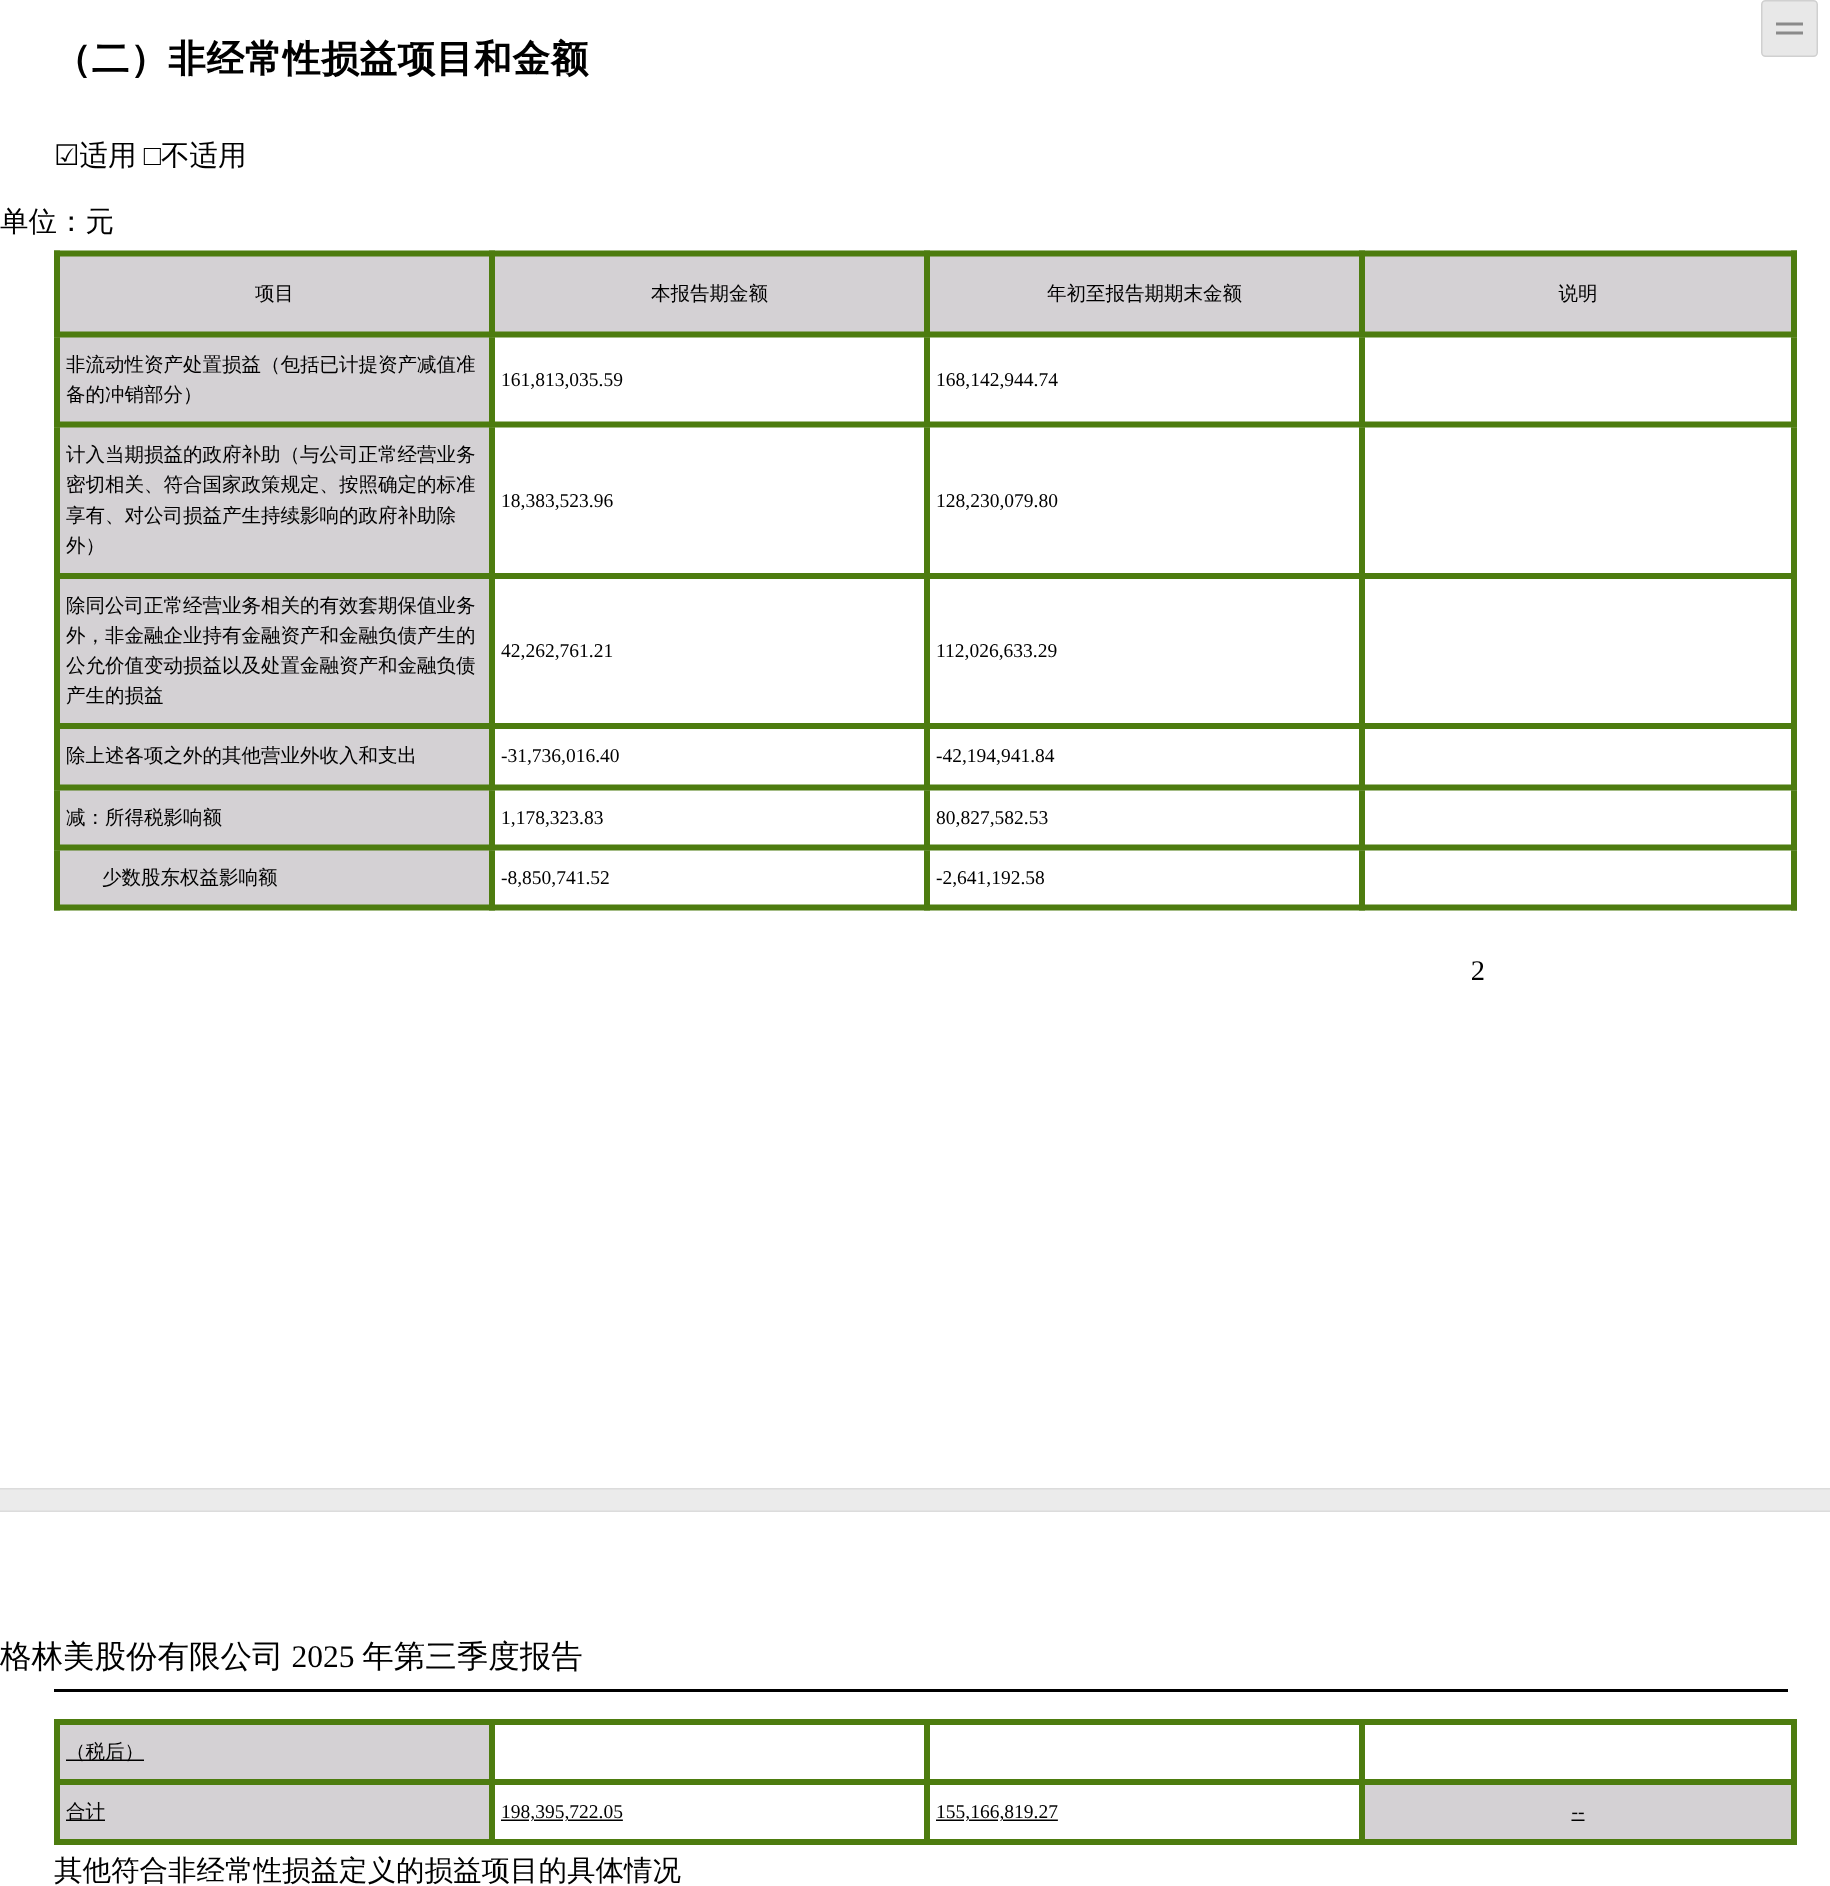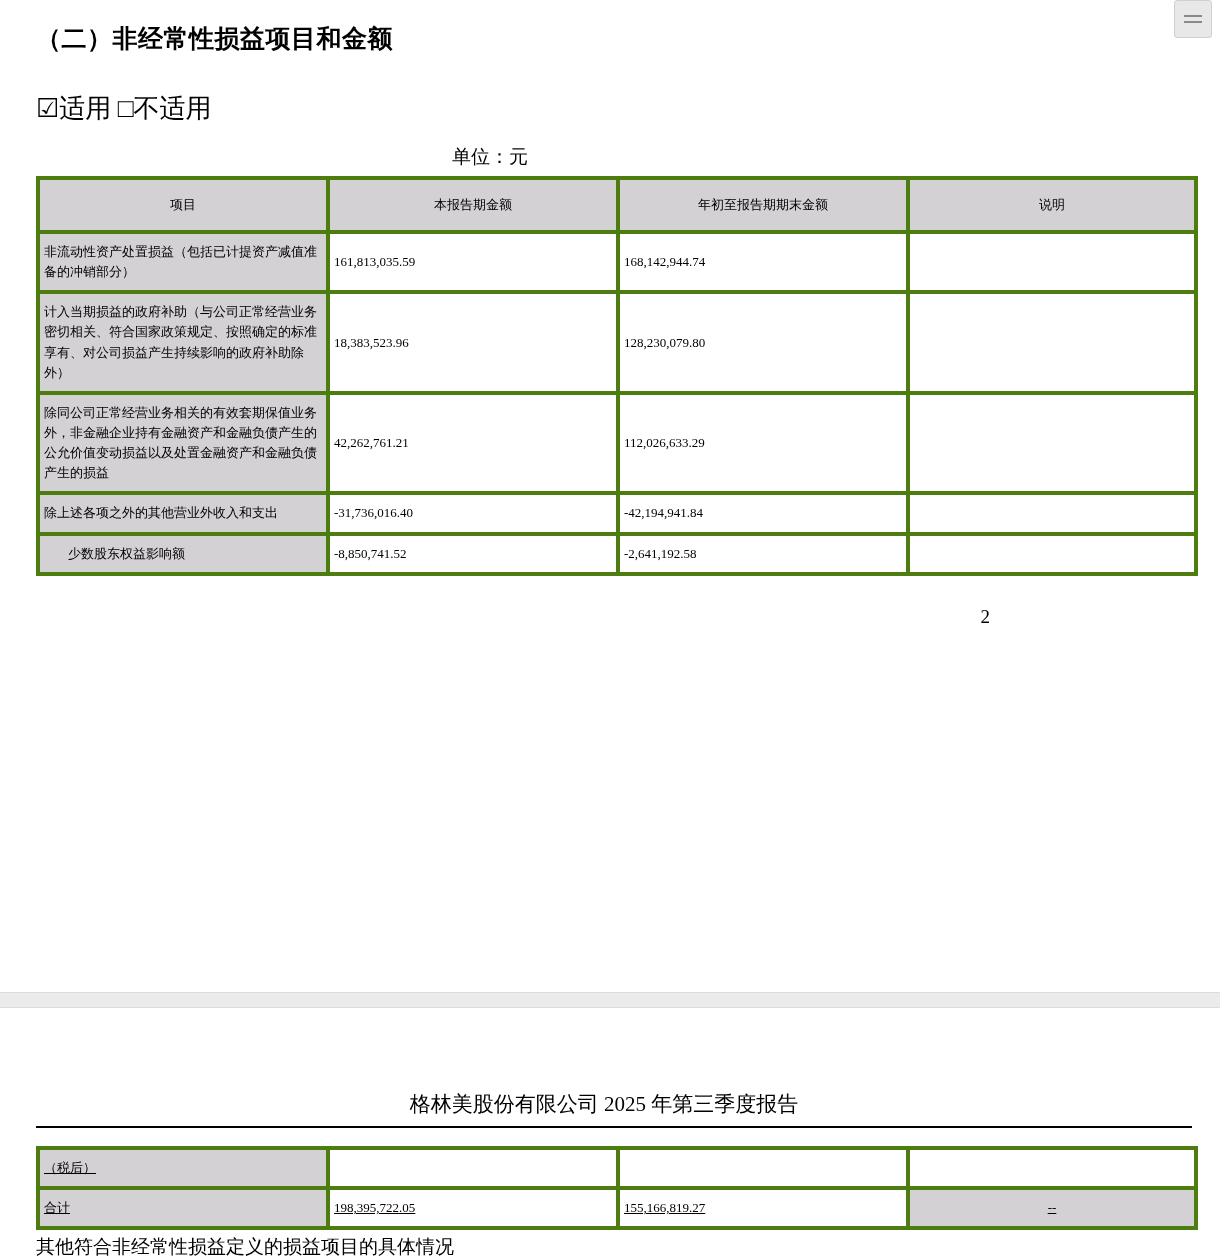--- a/index.html
+++ b/index.html
@@ -47,27 +47,27 @@
   }
 
   .section-title {
     font-size: 25px;
     font-weight: bold;
     padding: 22px 0 0 36px;
     letter-spacing: 0.5px;
   }
 
   .applicable {
-    font-size: 26px;
+    font-size: 19px;
     padding: 36px 0 0 36px;
   }
 
   .unit-line {
     font-size: 19px;
-    text-align: center;
+    text-align: left;
     padding: 18px 40px 6px 0;
   }
 
   table.fin {
     border-collapse: collapse;
     margin-left: 36px;
     width: 1160px;
     table-layout: fixed;
   }
   table.fin td, table.fin th {
@@ -118,21 +118,21 @@
     left: 0;
     right: 0;
     height: 14px;
     background: #ebebeb;
     border-top: 1px solid #dcdcdc;
     border-bottom: 1px solid #dcdcdc;
   }
 
   .footer-head {
     font-size: 21px;
-    text-align: center;
+    text-align: left;
     padding: 0 12px 8px 0;
   }
   .rule {
     border-bottom: 2px solid #000000;
     margin: 0 28px 0 36px;
   }
 
   .cut-text {
     font-size: 19px;
     padding-left: 36px;
@@ -189,20 +189,26 @@
         <td class="num">112,026,633.29</td>
         <td class="desc"></td>
       </tr>
       <tr>
         <td class="item">除上述各项之外的其他营业外收入和支出</td>
         <td class="num">-31,736,016.40</td>
         <td class="num">-42,194,941.84</td>
         <td class="desc"></td>
       </tr>
       <tr>
+        <td class="item">减：所得税影响额</td>
+        <td class="num">1,178,323.83</td>
+        <td class="num">80,827,582.53</td>
+        <td class="desc"></td>
+      </tr>
+      <tr>
         <td class="item indent">少数股东权益影响额</td>
         <td class="num">-8,850,741.52</td>
         <td class="num">-2,641,192.58</td>
         <td class="desc"></td>
       </tr>
     </tbody>
   </table>
 
   <div class="page-number">2</div>
 </div>

